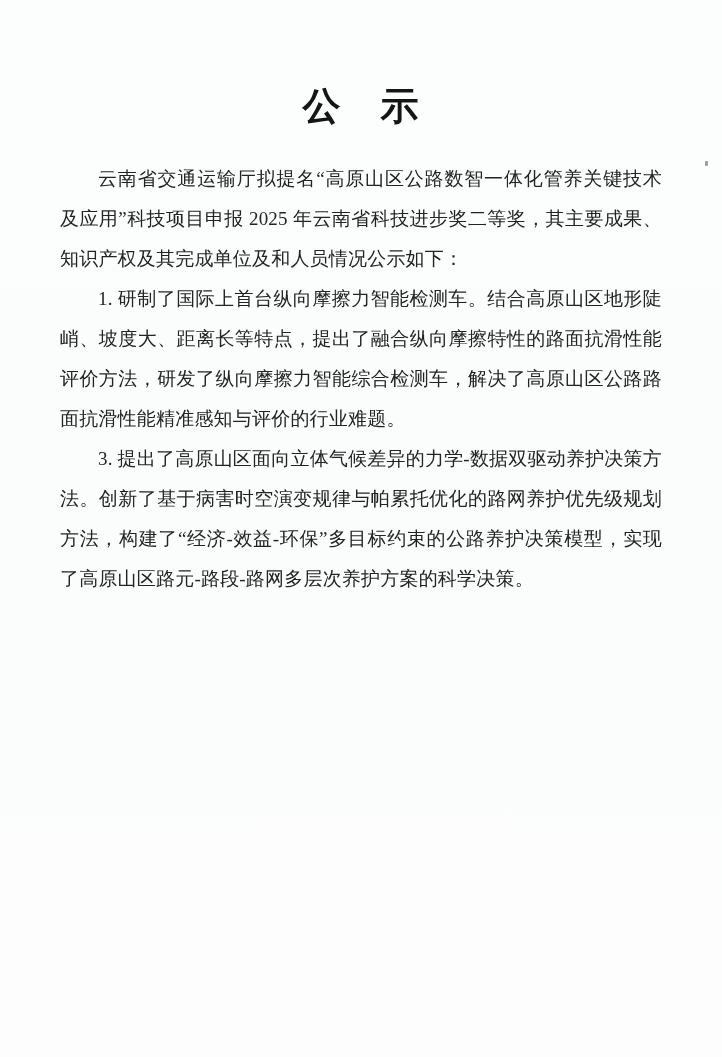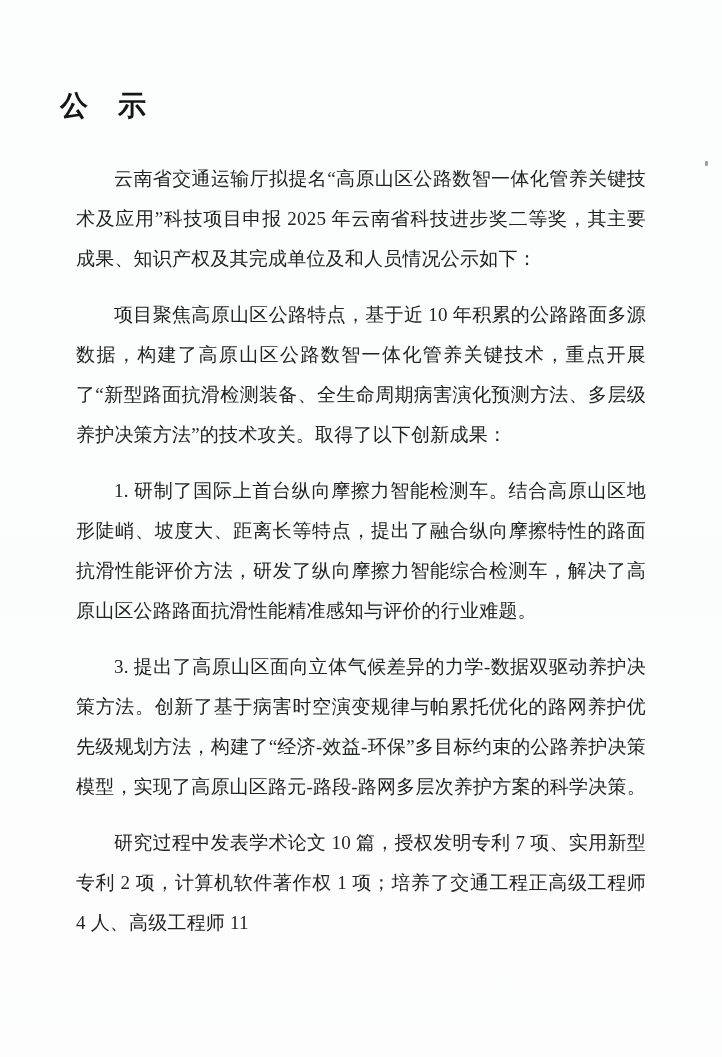--- a/index.html
+++ b/index.html
@@ -19,29 +19,29 @@
     box-shadow: 0 0 4px rgba(0,0,0,0.15);
   }
   .doc {
     position: absolute;
     left: 60px;
     top: 83px;
     width: 602px;
   }
   .title {
     margin: 0 0 30px 0;
-    font-size: 28px;
+    font-size: 38px;
     line-height: 46px;
     font-weight: bold;
-    text-align: left;
+    text-align: center;
     color: #151515;
     letter-spacing: 1px;
   }
   .para {
-    margin: 16px;
+    margin: 0;
     font-size: 19px;
     line-height: 40px;
     text-align: justify;
     text-indent: 2em;
     color: #232323;
     letter-spacing: 0.2px;
   }
   .speck {
     position: absolute;
     left: 705px;
@@ -54,24 +54,22 @@
 </style>
 </head>
 <body>
 
 <div class="page">
   <div class="doc">
     <h1 class="title">公　示</h1>
 
     <p class="para">云南省交通运输厅拟提名“高原山区公路数智一体化管养关键技术及应用”科技项目申报 2025 年云南省科技进步奖二等奖，其主要成果、知识产权及其完成单位及和人员情况公示如下：</p>
 
-    <p class="para">项目聚焦高原山区公路特点，基于近 10 年积累的公路路面多源数据，构建了高原山区公路数智一体化管养关键技术，重点开展了“新型路面抗滑检测装备、全生命周期病害演化预测方法、多层级养护决策方法”的技术攻关。取得了以下创新成果：</p>
 
     <p class="para">1. 研制了国际上首台纵向摩擦力智能检测车。结合高原山区地形陡峭、坡度大、距离长等特点，提出了融合纵向摩擦特性的路面抗滑性能评价方法，研发了纵向摩擦力智能综合检测车，解决了高原山区公路路面抗滑性能精准感知与评价的行业难题。</p>
 
 
     <p class="para">3. 提出了高原山区面向立体气候差异的力学-数据双驱动养护决策方法。创新了基于病害时空演变规律与帕累托优化的路网养护优先级规划方法，构建了“经济-效益-环保”多目标约束的公路养护决策模型，实现了高原山区路元-路段-路网多层次养护方案的科学决策。</p>
 
-    <p class="para">研究过程中发表学术论文 10 篇，授权发明专利 7 项、实用新型专利 2 项，计算机软件著作权 1 项；培养了交通工程正高级工程师 4 人、高级工程师 11</p>
   </div>
 
   <div class="speck"></div>
 </div>
 
 </body></html>

